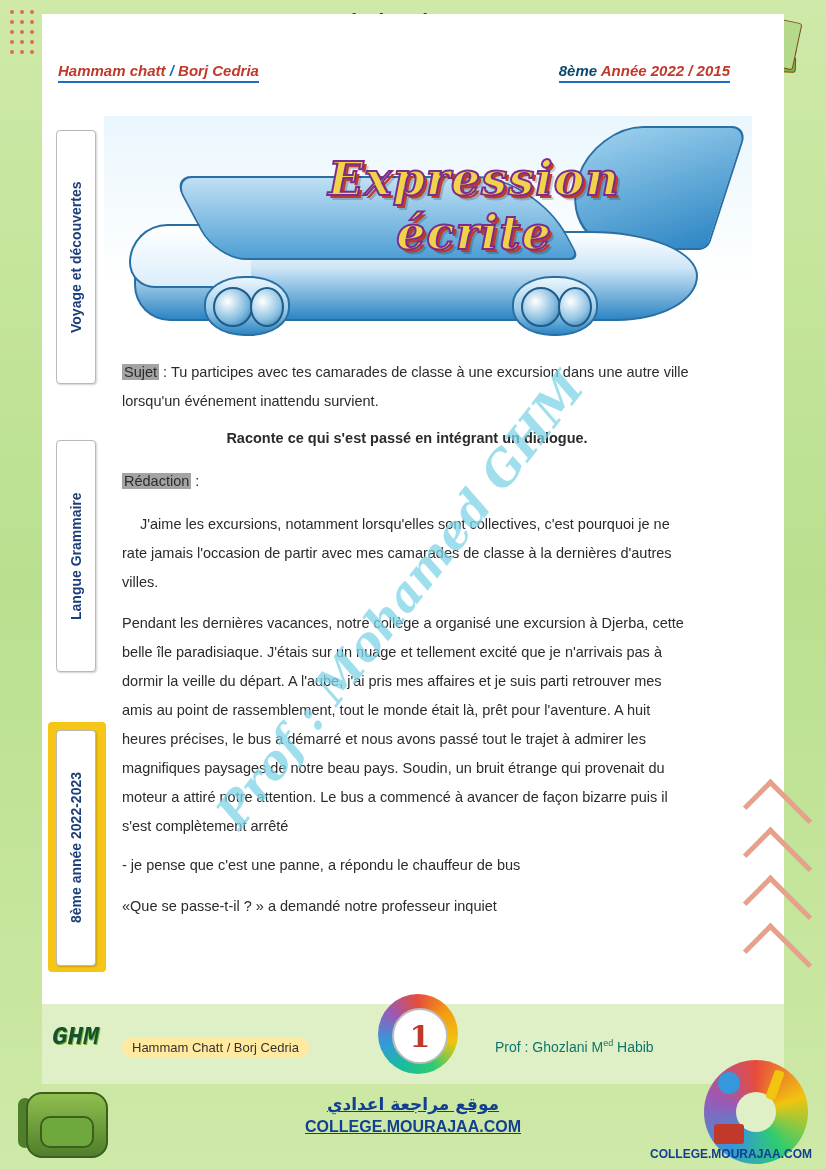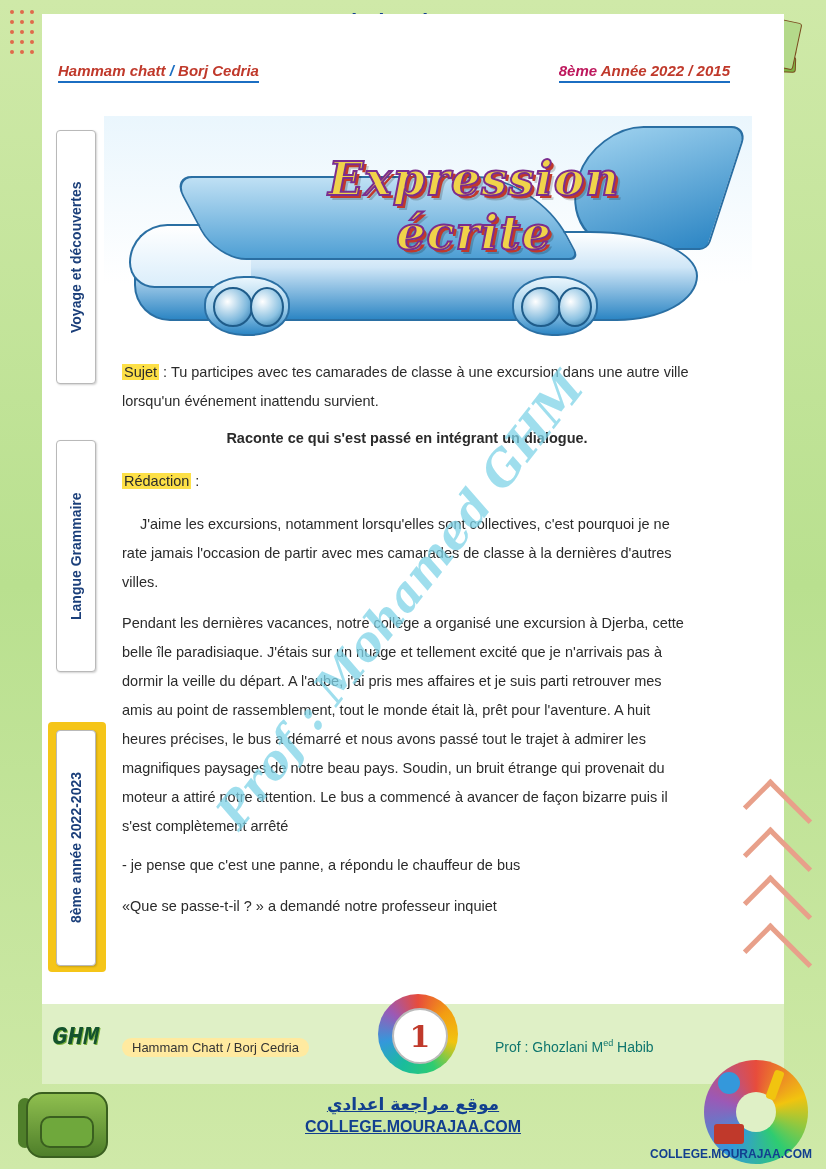--- a/index.html
+++ b/index.html
@@ -55,21 +55,21 @@
     position:absolute;left:0;top:0;font-size:15px;font-weight:bold;
     color:#c0392b;font-style:italic;
     border-bottom:2px solid #1b6ec2;padding-bottom:2px;
   }
   .school-name .blue{color:#1b6ec2;}
   .school-name .red{color:#c0392b;}
   .year-line{
     position:absolute;right:40px;top:0;font-size:15px;font-weight:bold;
     color:#c0392b;font-style:italic;border-bottom:2px solid #1b6ec2;padding-bottom:2px;
   }
-  .year-line .blue{color:#be185d;}
+  .year-line .blue{color:#0c4a6e;}
   
   .banner{
     position:absolute;left:104px;top:116px;width:648px;height:240px;
     overflow:hidden;
   }
   .sky{
     position:absolute;left:0;top:0;width:648px;height:240px;
     background:linear-gradient(180deg,#eaf6fd 0%,#ffffff 70%);
   }
   .plane-body{
@@ -137,21 +137,21 @@
     font-size:14px;font-weight:bold;color:#1b3f7a;white-space:nowrap;
   }
   .tab-yellow{
     position:absolute;left:48px;width:58px;background:#f5c518;border-radius:4px;
   }
   
   .content{
     position:absolute;left:122px;top:358px;width:570px;
     color:#2b2b2b;font-size:14.5px;line-height:29px;
   }
-  .hl{background:#fde047;padding:0 2px;}
+  .hl{background:#a3a3a3;padding:0 2px;}
   .center-bold{text-align:center;font-weight:bold;font-size:14.5px;margin:8px 0 14px;}
   .para{margin:0 0 2px;}
   .indent{text-indent:18px;}
   
   .watermark{
     position:absolute;left:120px;top:320px;width:560px;height:560px;
     pointer-events:none;
     display:flex;align-items:center;justify-content:center;
     transform:rotate(-52deg);
     color:#7fd4e8;opacity:.75;

